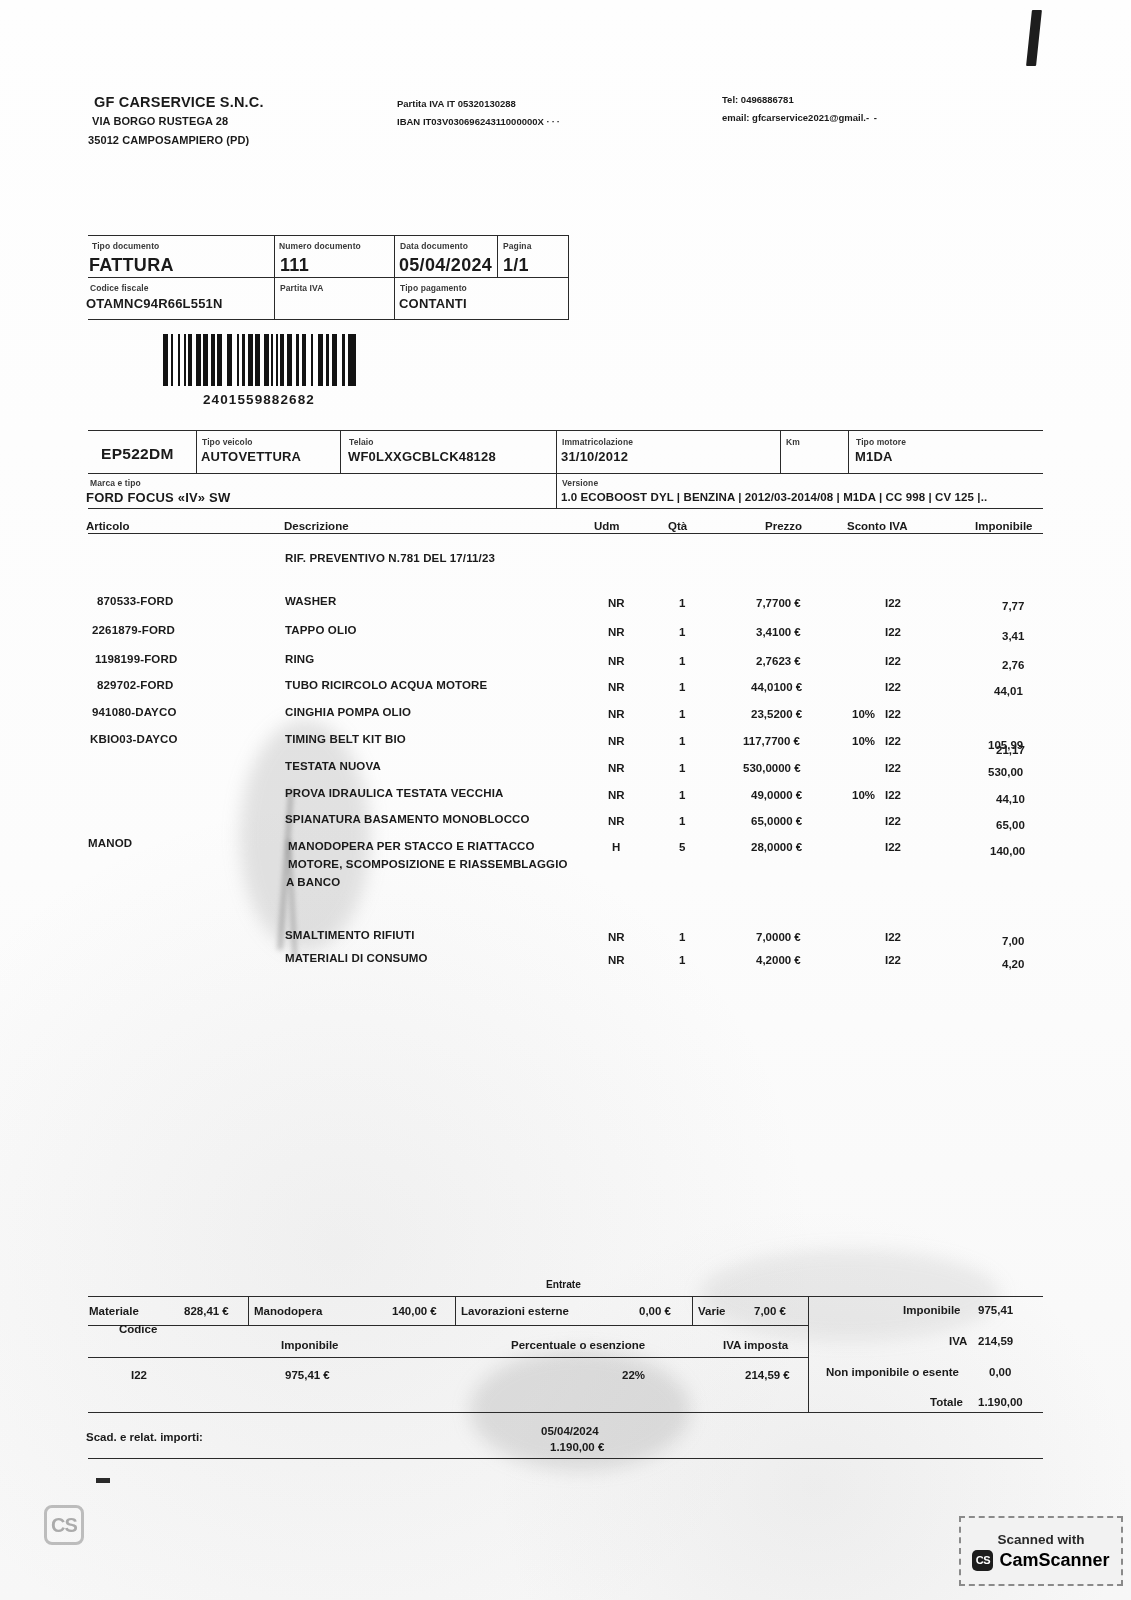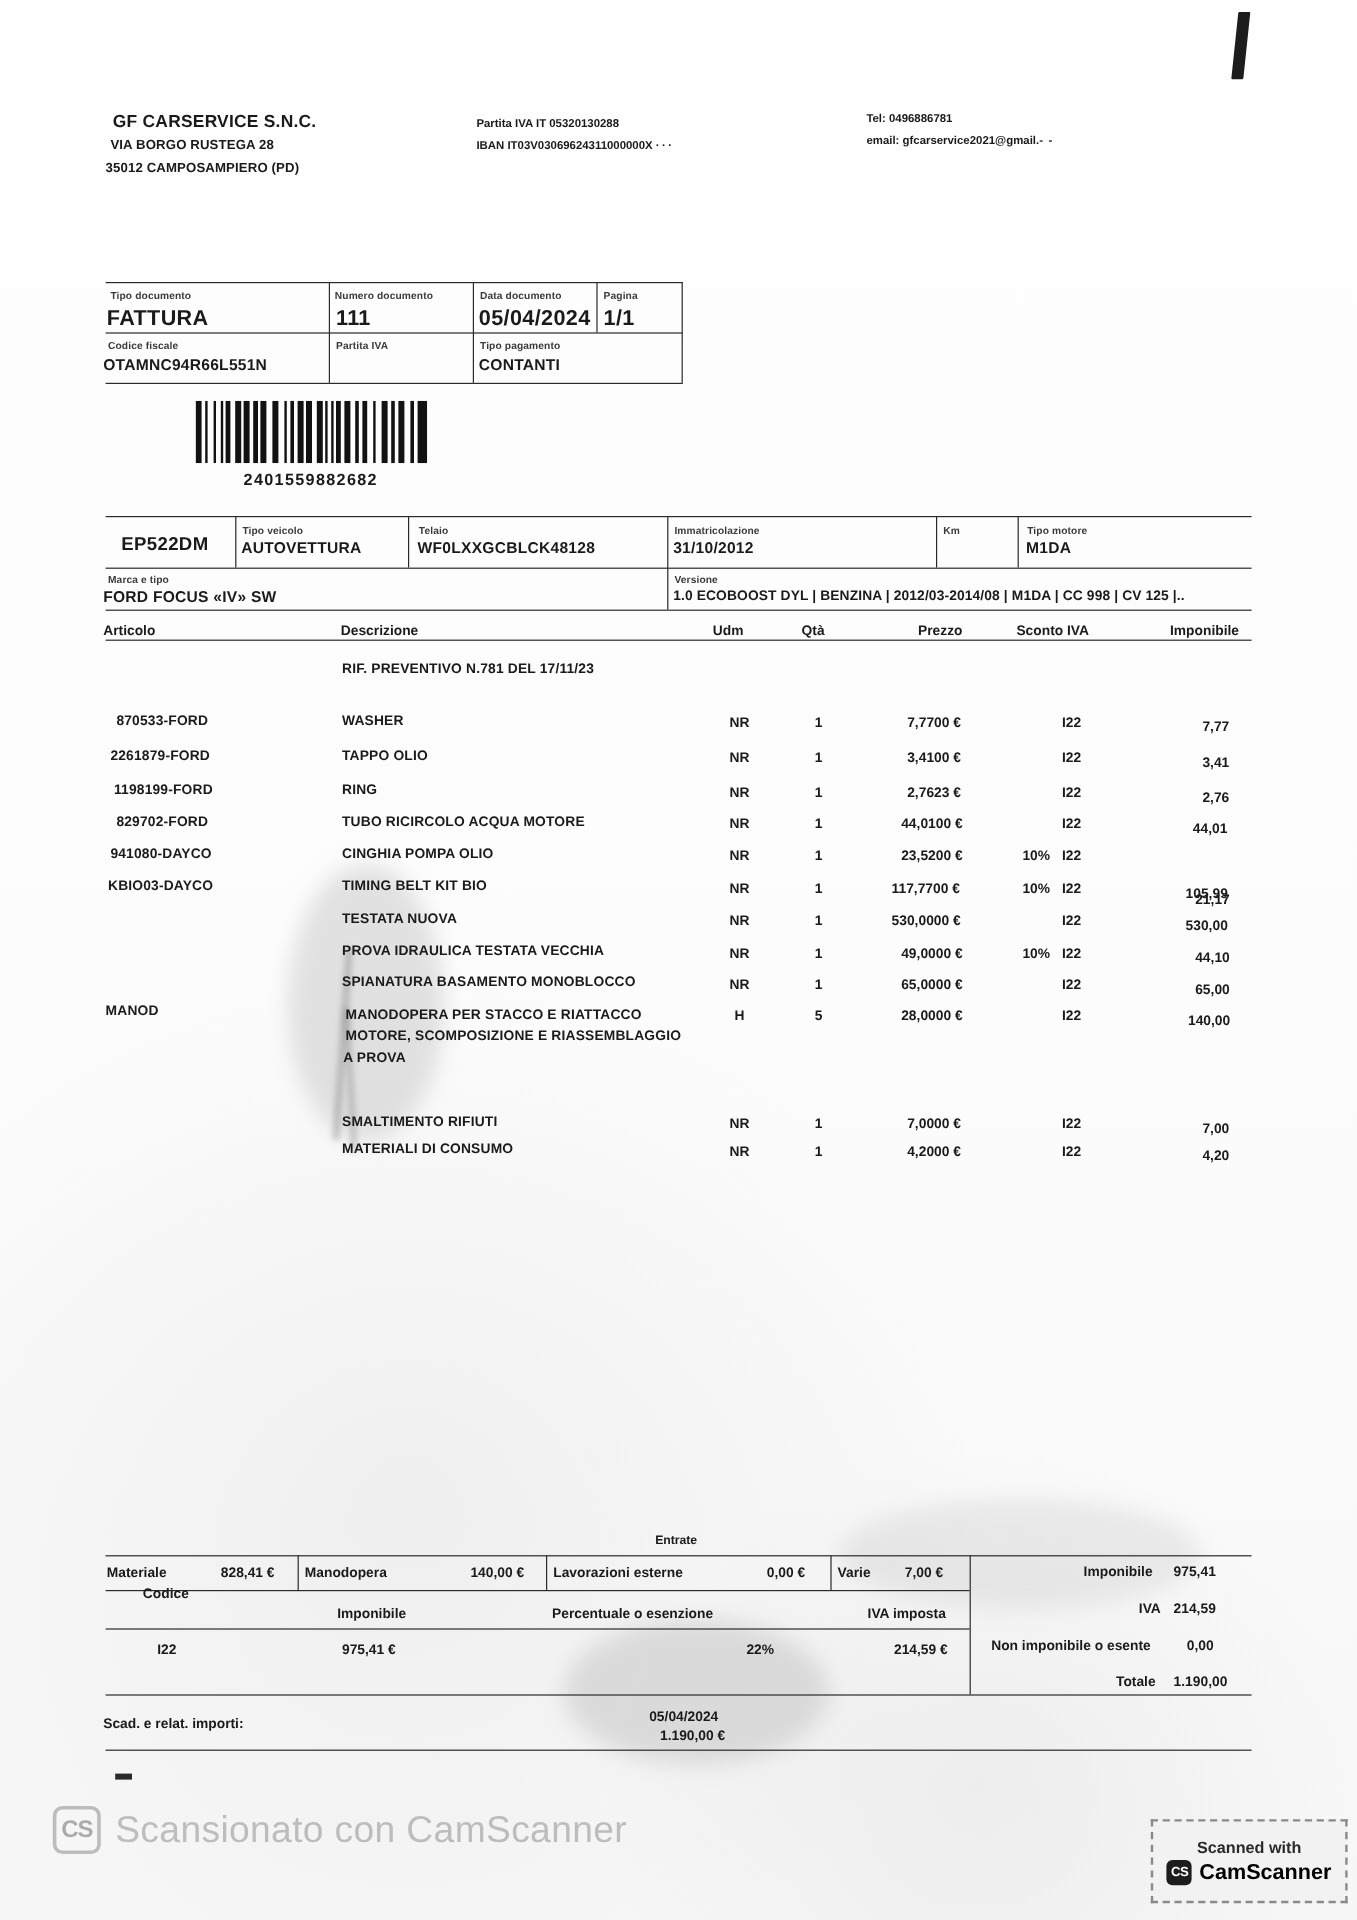--- a/index.html
+++ b/index.html
@@ -364,21 +364,21 @@
     <div class="t num" style="left:751px; top:814px;">65,0000 €</div>
     <div class="t num" style="left:852px; top:814px;"></div>
     <div class="t num" style="left:885px; top:814px;">I22</div>
     <div class="t num" style="left:996px; top:818px;">65,00</div>
   </div>
 
   <div>
     <div class="t row-txt" style="left:88px; top:836px;">MANOD</div>
     <div class="t row-txt" style="left:288px; top:839px;">MANODOPERA PER STACCO E RIATTACCO</div>
     <div class="t row-txt" style="left:288px; top:857px;">MOTORE, SCOMPOSIZIONE E RIASSEMBLAGGIO</div>
-    <div class="t row-txt" style="left:286px; top:875px;">A PROVA</div>
+    <div class="t row-txt" style="left:286px; top:875px;">A BANCO</div>
     <div class="t num" style="left:612px; top:840px;">H</div>
     <div class="t num" style="left:679px; top:840px;">5</div>
     <div class="t num" style="left:751px; top:840px;">28,0000 €</div>
     <div class="t num" style="left:852px; top:840px;"></div>
     <div class="t num" style="left:885px; top:840px;">I22</div>
     <div class="t num" style="left:990px; top:844px;">140,00</div>
   </div>
 
   <div>
     <div class="t row-txt" style="left:285px; top:928px;">SMALTIMENTO RIFIUTI</div>
@@ -411,21 +411,21 @@
   <div class="t foot-val" style="left:184px; top:1304px;">828,41 €</div>
   <div class="t foot-lbl" style="left:254px; top:1304px;">Manodopera</div>
   <div class="t foot-val" style="left:392px; top:1304px;">140,00 €</div>
   <div class="t foot-lbl" style="left:461px; top:1304px;">Lavorazioni esterne</div>
   <div class="t foot-val" style="left:639px; top:1304px;">0,00 €</div>
   <div class="t foot-lbl" style="left:698px; top:1304px;">Varie</div>
   <div class="t foot-val" style="left:754px; top:1304px;">7,00 €</div>
 
   <div class="t foot-lbl" style="left:119px; top:1322px;">Codice</div>
   <div class="t foot-lbl" style="left:281px; top:1338px;">Imponibile</div>
-  <div class="t foot-lbl" style="left:460px; top:1338px;">Percentuale o esenzione</div>
+  <div class="t foot-lbl" style="left:511px; top:1338px;">Percentuale o esenzione</div>
   <div class="t foot-lbl" style="left:723px; top:1338px;">IVA imposta</div>
   <div class="rule" style="left:88px; top:1357px; width:720px; height:1.2px;"></div>
 
   <div class="t foot-val" style="left:131px; top:1368px;">I22</div>
   <div class="t foot-val" style="left:285px; top:1368px;">975,41 €</div>
   <div class="t foot-val" style="left:622px; top:1368px;">22%</div>
   <div class="t foot-val" style="left:745px; top:1368px;">214,59 €</div>
   <div class="rule" style="left:88px; top:1412px; width:955px;"></div>
 
   <div class="t foot-lbl" style="left:903px; top:1303px;">Imponibile</div>
@@ -439,21 +439,20 @@
 
   <div class="t foot-lbl" style="left:86px; top:1430px;">Scad. e relat. importi:</div>
   <div class="t foot-val" style="left:541px; top:1424px;">05/04/2024</div>
   <div class="t foot-val" style="left:550px; top:1440px;">1.190,00 €</div>
   <div class="rule" style="left:88px; top:1458px; width:955px;"></div>
 
   <div style="position:absolute; left:96px; top:1478px; width:14px; height:5px; background:#2a2a2a;"></div>
 
   <div id="cs-watermark">
     <div class="cs-box">CS</div>
-    <div class="cs-text">Scansionato con CamScanner</div>
   </div>
 
   <div id="cs-badge">
     <div class="b1">Scanned with</div>
     <div class="b2">
       <div class="mark">CS</div>
       <div class="nm">CamScanner</div>
     </div>
   </div>
 

